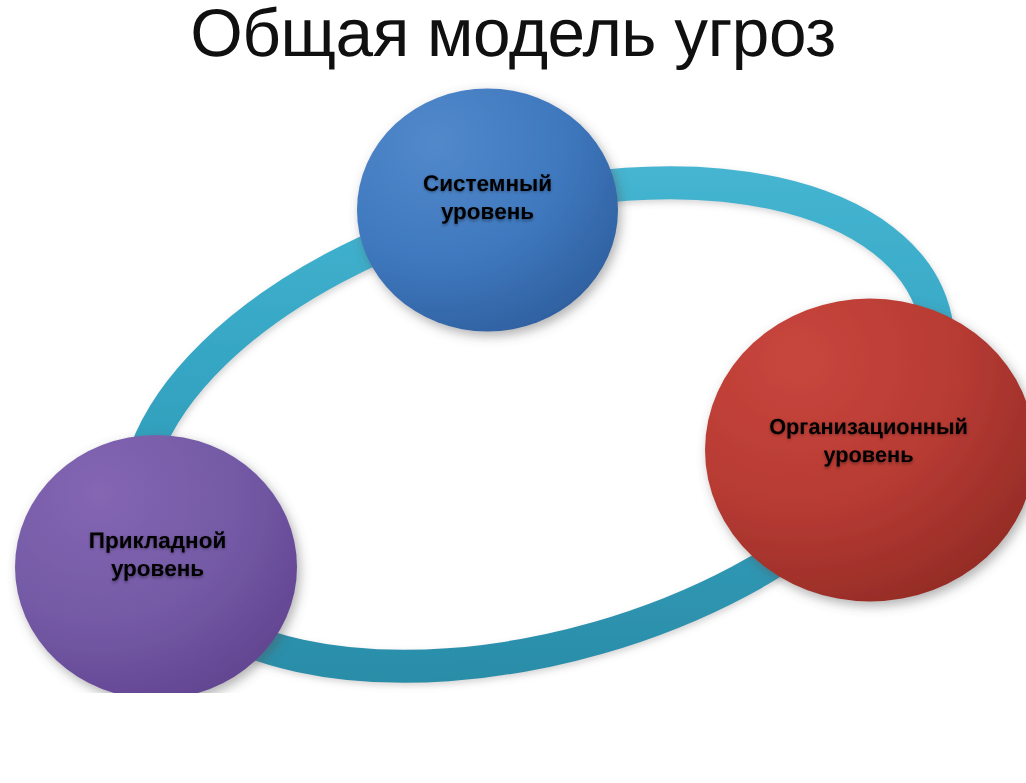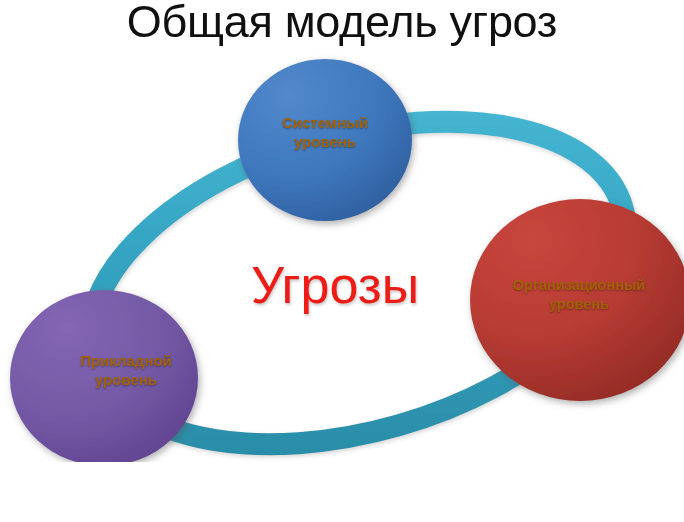--- a/index.html
+++ b/index.html
@@ -40,21 +40,21 @@
     left: 0;
     top: 0;
     width: 684px;
     height: 522px;
   }
 
   
   .node-label {
     position: absolute;
     text-align: center;
-    color: #a16207;
+    color: #000000;
     font-family: "Liberation Sans", sans-serif;
     font-weight: bold;
     font-size: 15px;
     line-height: 19px;
     text-shadow: 0 1px 2px rgba(0,0,0,0.35);
     pointer-events: none;
     white-space: nowrap;
   }
   #label-system {
     left: 233px;
@@ -64,21 +64,20 @@
   #label-org {
     left: 468px;
     top: 276px;
     width: 222px;
     font-size: 14.5px;
   }
   #label-app {
     left: 12px;
     top: 351px;
     width: 186px;
-    padding-left: 21px;
   }
 
   
   #center-word {
     position: absolute;
     left: 180px;
     top: 255px;
     width: 310px;
     text-align: center;
     font-family: "Liberation Sans", sans-serif;
@@ -157,15 +156,14 @@
   <div class="node-label" id="label-org">
     <div>Организационный</div>
     <div>уровень</div>
   </div>
 
   <div class="node-label" id="label-app">
     <div>Прикладной</div>
     <div>уровень</div>
   </div>
 
-  <div id="center-word">Угрозы</div>
 
 </div>
 
 </body></html>

